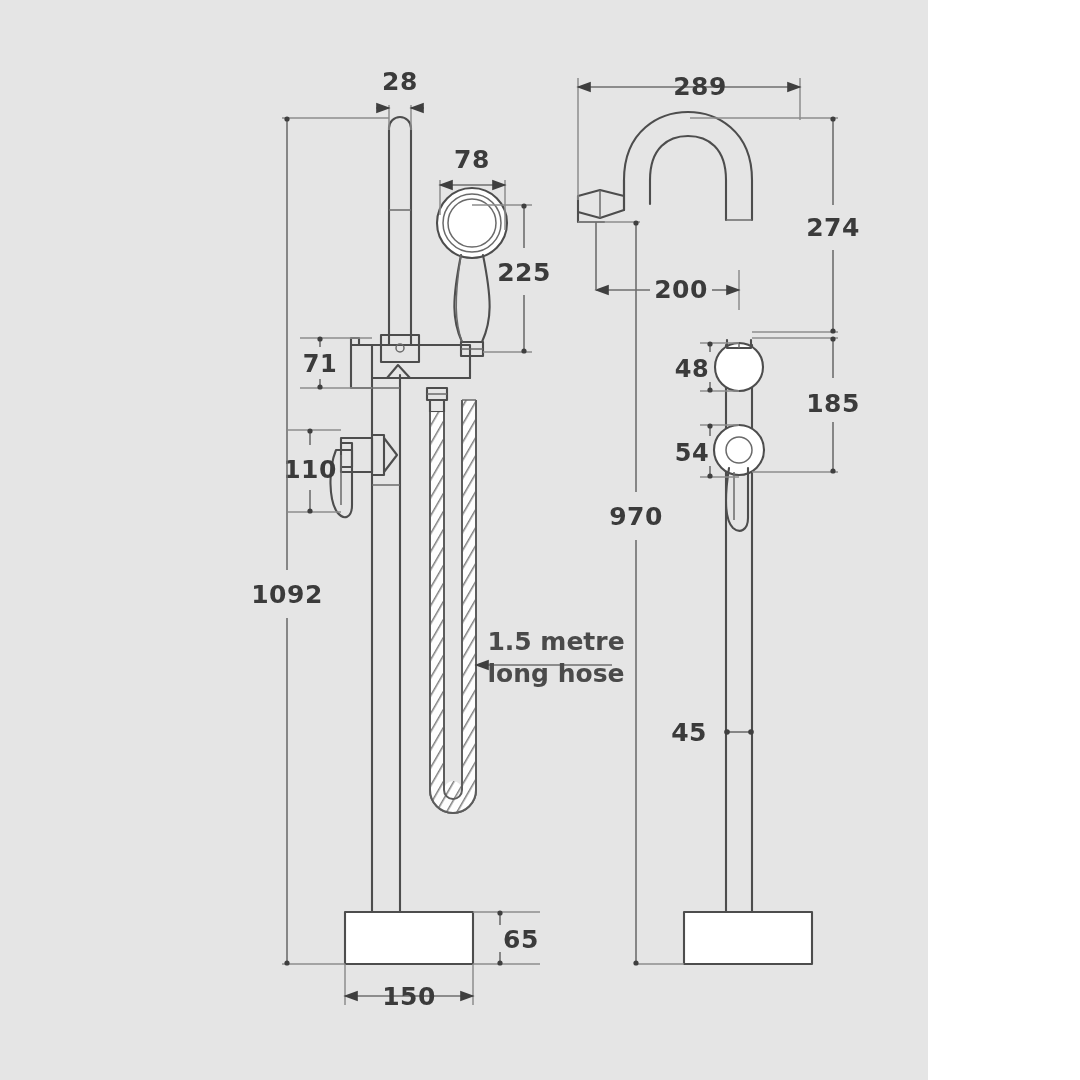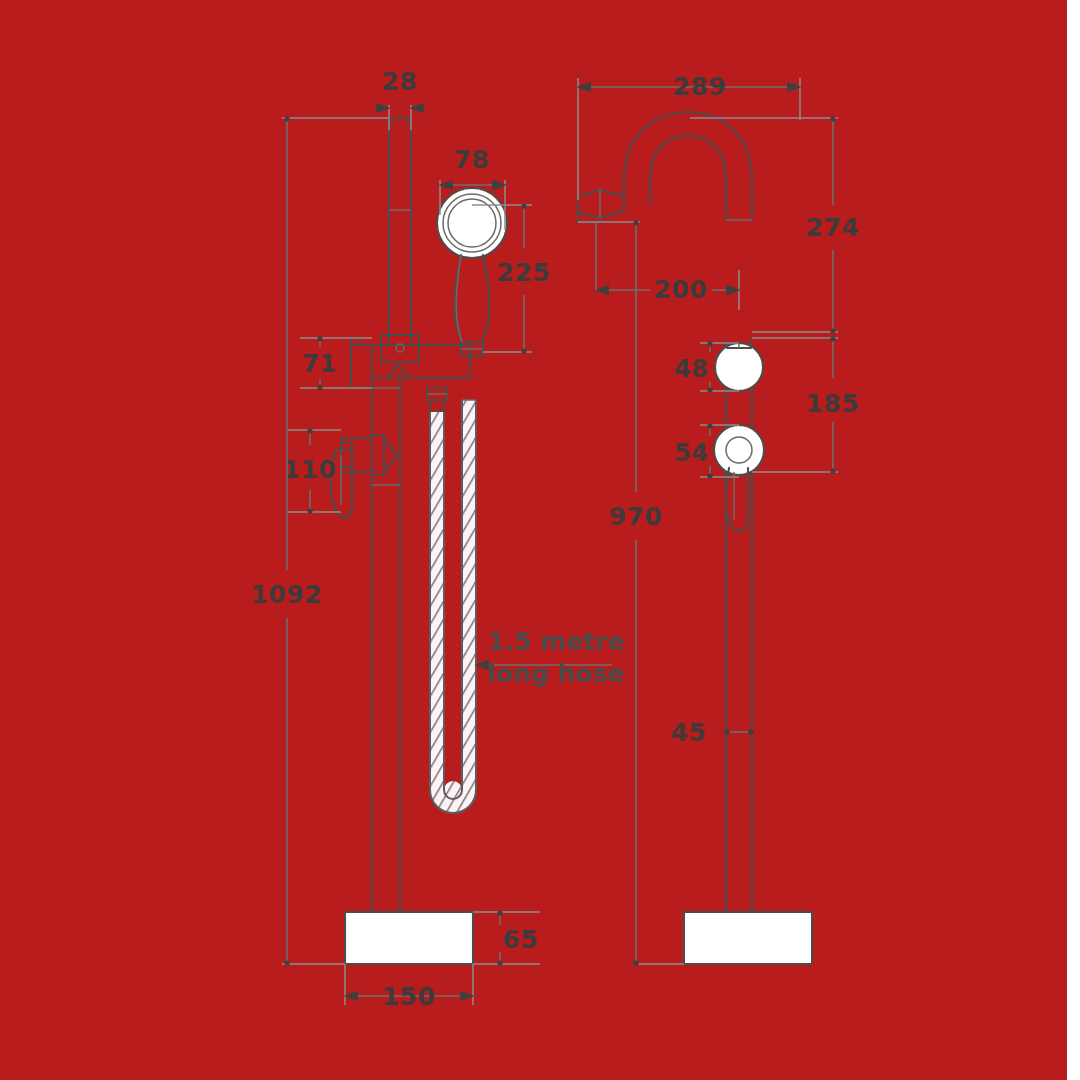--- a/index.html
+++ b/index.html
@@ -1,19 +1,19 @@
 <!DOCTYPE html>
 <html><head>
 <meta charset="utf-8">
 <title>Technical Drawing</title>
 <style>
   html,body{margin:0;padding:0;background:#ffffff;}
   body{width:1080px;height:1080px;overflow:hidden;
        font-family:"DejaVu Sans","Liberation Sans",sans-serif;}
-  #stage{position:relative;width:1067px;height:1080px;background:#b91c1c;}
+  #stage{position:relative;width:928px;height:1080px;background:#e5e5e5;}
   #dwg{position:absolute;left:0;top:0;width:1080px;height:1080px;}
   .dimtext{font-family:"DejaVu Sans","Liberation Sans",sans-serif;
            font-size:25px;fill:#3b3b3b;font-weight:600;letter-spacing:0.5px;}
   .dimtext.small{font-size:24px;}
   .notetext{font-family:"DejaVu Sans","Liberation Sans",sans-serif;
             font-size:25px;fill:#4a4a4a;font-weight:600;}
   .dimline{stroke:#6e6e6e;stroke-width:1.6;fill:none;}
   .extline{stroke:#8d8d8d;stroke-width:1.5;fill:none;}
   .part{stroke:#4d4d4d;stroke-width:2.1;fill:none;stroke-linejoin:round;stroke-linecap:round;}
   .partthin{stroke:#6a6a6a;stroke-width:1.5;fill:none;stroke-linejoin:round;}

